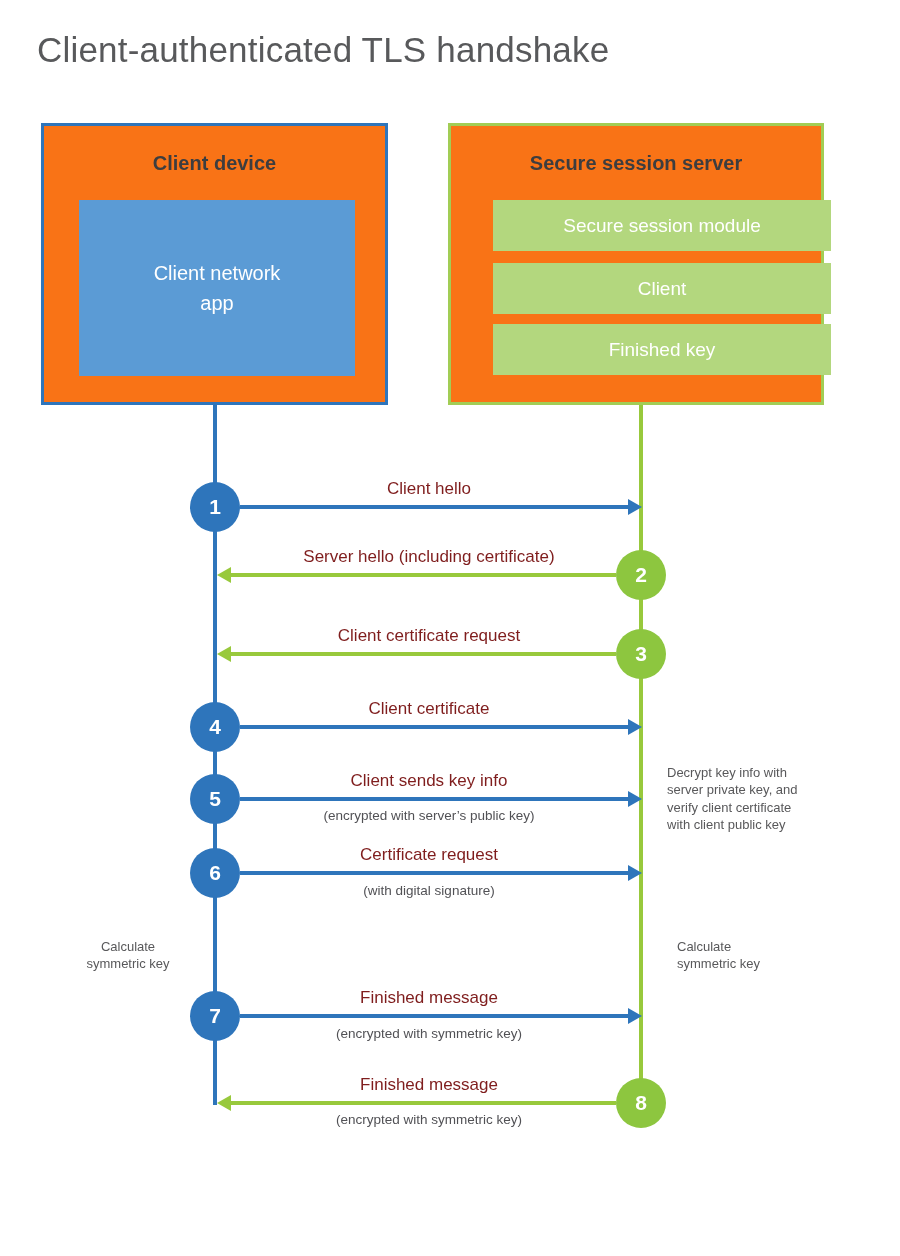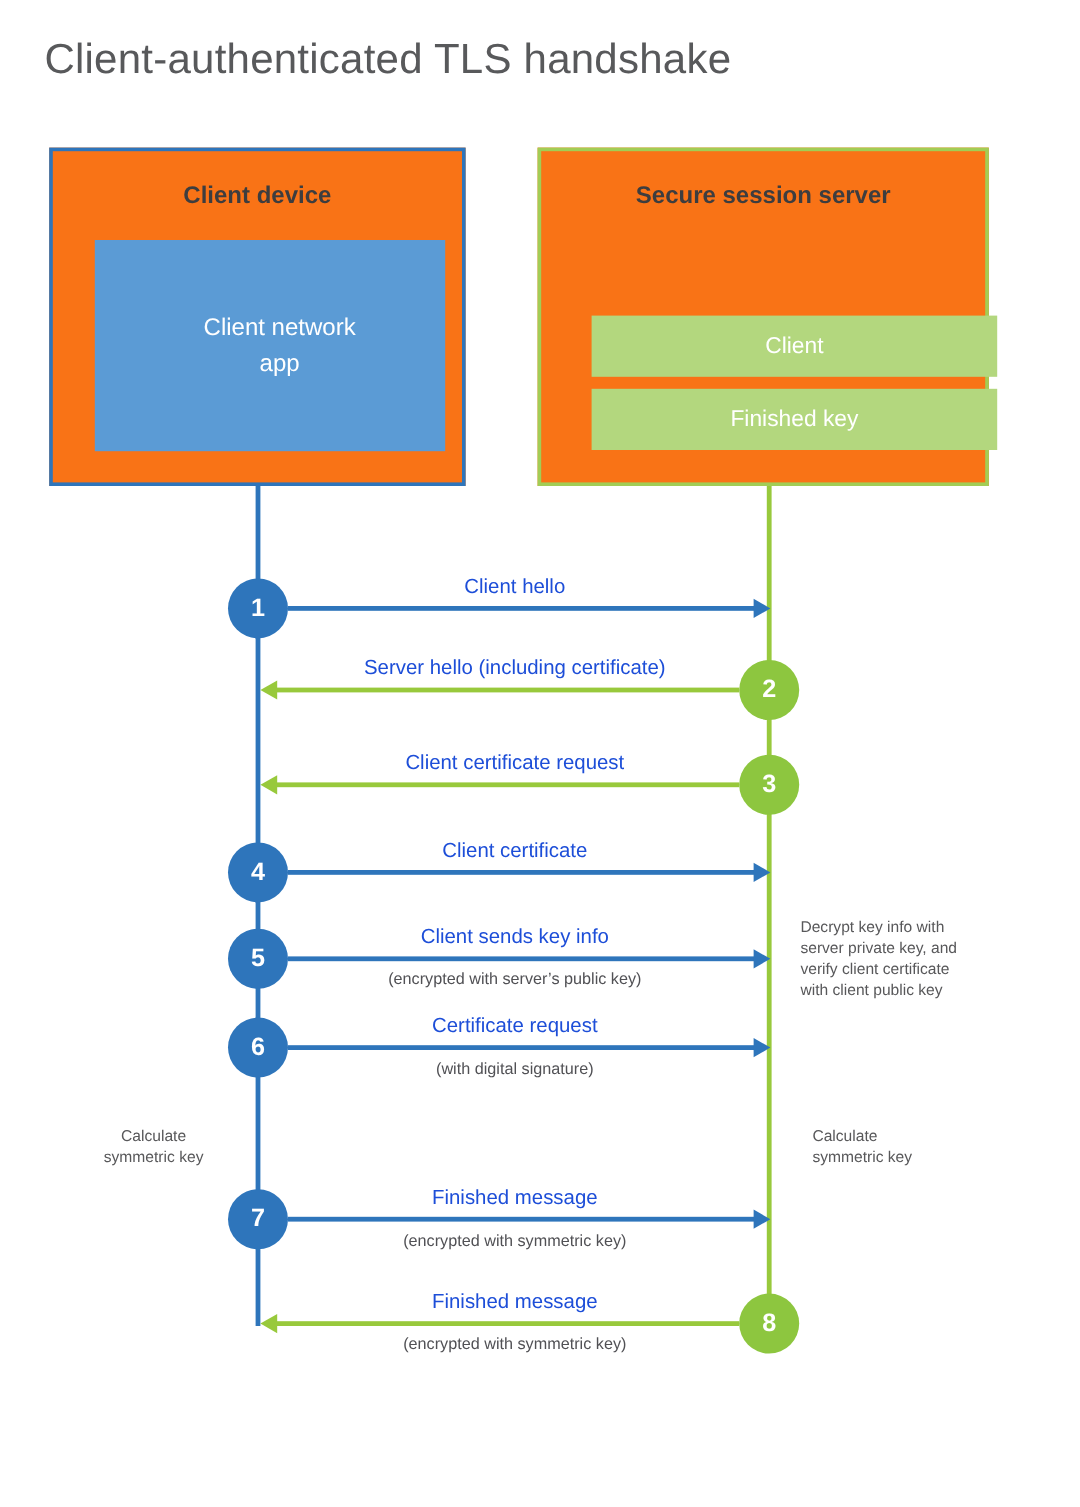--- a/index.html
+++ b/index.html
@@ -10,21 +10,21 @@
     color:#58595b;letter-spacing:.2px;}
 
   
   .actor-box{position:absolute;top:123px;height:282px;background:#f97316;box-sizing:border-box;}
   .client-box{left:41px;width:347px;border:3px solid var(--blue);}
   .server-box{left:448px;width:376px;border:3px solid var(--green-border);}
   .actor-title{position:absolute;top:26px;left:0;right:0;text-align:center;
     font-size:20px;font-weight:700;color:#3d3d3f;}
   .app-box{position:absolute;left:35px;top:74px;width:276px;height:176px;
     background:var(--blue-fill);color:#fff;font-size:20px;line-height:1.5;
-    display:flex;align-items:center;justify-content:center;text-align:center;white-space:pre-line;padding-left:16px;}
+    display:flex;align-items:center;justify-content:center;text-align:center;white-space:pre-line;}
   .module-bar{position:absolute;left:42px;width:338px;height:51px;background:var(--green-fill);
     color:#fff;font-size:19px;display:flex;align-items:center;justify-content:center;text-align:center;}
   .bar-1{top:74px;}.bar-2{top:137px;}.bar-3{top:198px;}
 
   
   .lifeline{position:absolute;width:4px;top:405px;}
   .client-line{left:213px;height:700px;background:var(--blue);}
   .server-line{left:639px;height:698px;background:var(--green);}
 
   
@@ -40,21 +40,21 @@
     border-top:8px solid transparent;border-bottom:8px solid transparent;}
   .arrow.to-server{left:240px;width:402px;}
   .arrow.to-server .shaft{left:0;right:13px;background:var(--blue);}
   .arrow.to-server .head{right:0;border-left:14px solid var(--blue);}
   .arrow.to-client{left:217px;width:399px;}
   .arrow.to-client .shaft{left:13px;right:0;background:var(--green);}
   .arrow.to-client .head{left:0;border-right:14px solid var(--green);}
 
   
   .msg-label{position:absolute;left:240px;width:378px;text-align:center;
-    font-size:17px;color:#1d4ed8;}
+    font-size:17px;color:#7f1d1d;}
   .msg-sub{position:absolute;left:240px;width:378px;text-align:center;
     font-size:13.5px;color:#515155;}
 
   
   .side-note{position:absolute;font-size:13px;color:#58585a;line-height:1.33;white-space:pre-line;}
   .note-decrypt{left:667px;top:764px;width:175px;text-align:left;}
   .note-calc-left{left:68px;top:938px;width:120px;text-align:center;}
   .note-calc-right{left:677px;top:938px;width:120px;text-align:left;}
 </style>
 </head>
@@ -65,20 +65,21 @@
   <div class="page-title">Client-authenticated TLS handshake</div>
 
   <div class="actor-box client-box">
     <div class="actor-title">Client device</div>
     <div class="app-box">Client network
 app</div>
   </div>
 
   <div class="actor-box server-box">
     <div class="actor-title">Secure session server</div>
+    <div class="module-bar bar-1">Secure session module</div>
     <div class="module-bar bar-2">Client</div>
     <div class="module-bar bar-3">Finished key</div>
   </div>
 
   <div class="lifeline client-line"></div>
   <div class="lifeline server-line"></div>
 
   <div class="circle blue" style="top:482px">1</div>
   <div class="msg-label" style="top:479px">Client hello</div>
   <div class="arrow to-server" style="top:499px">

